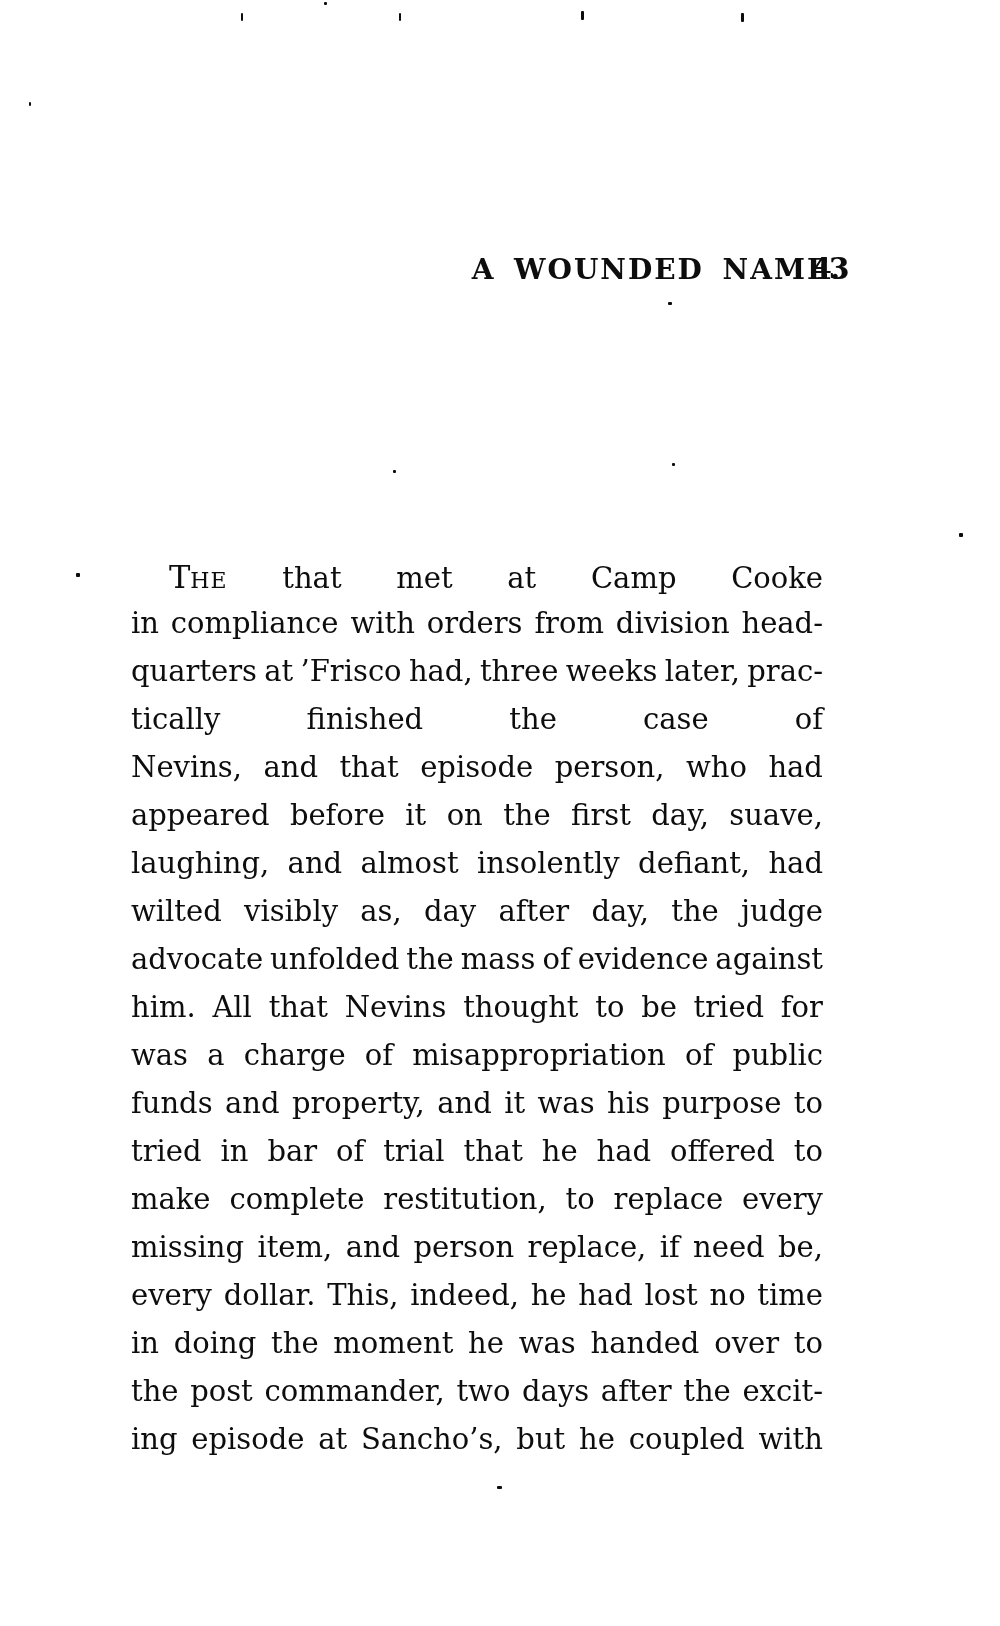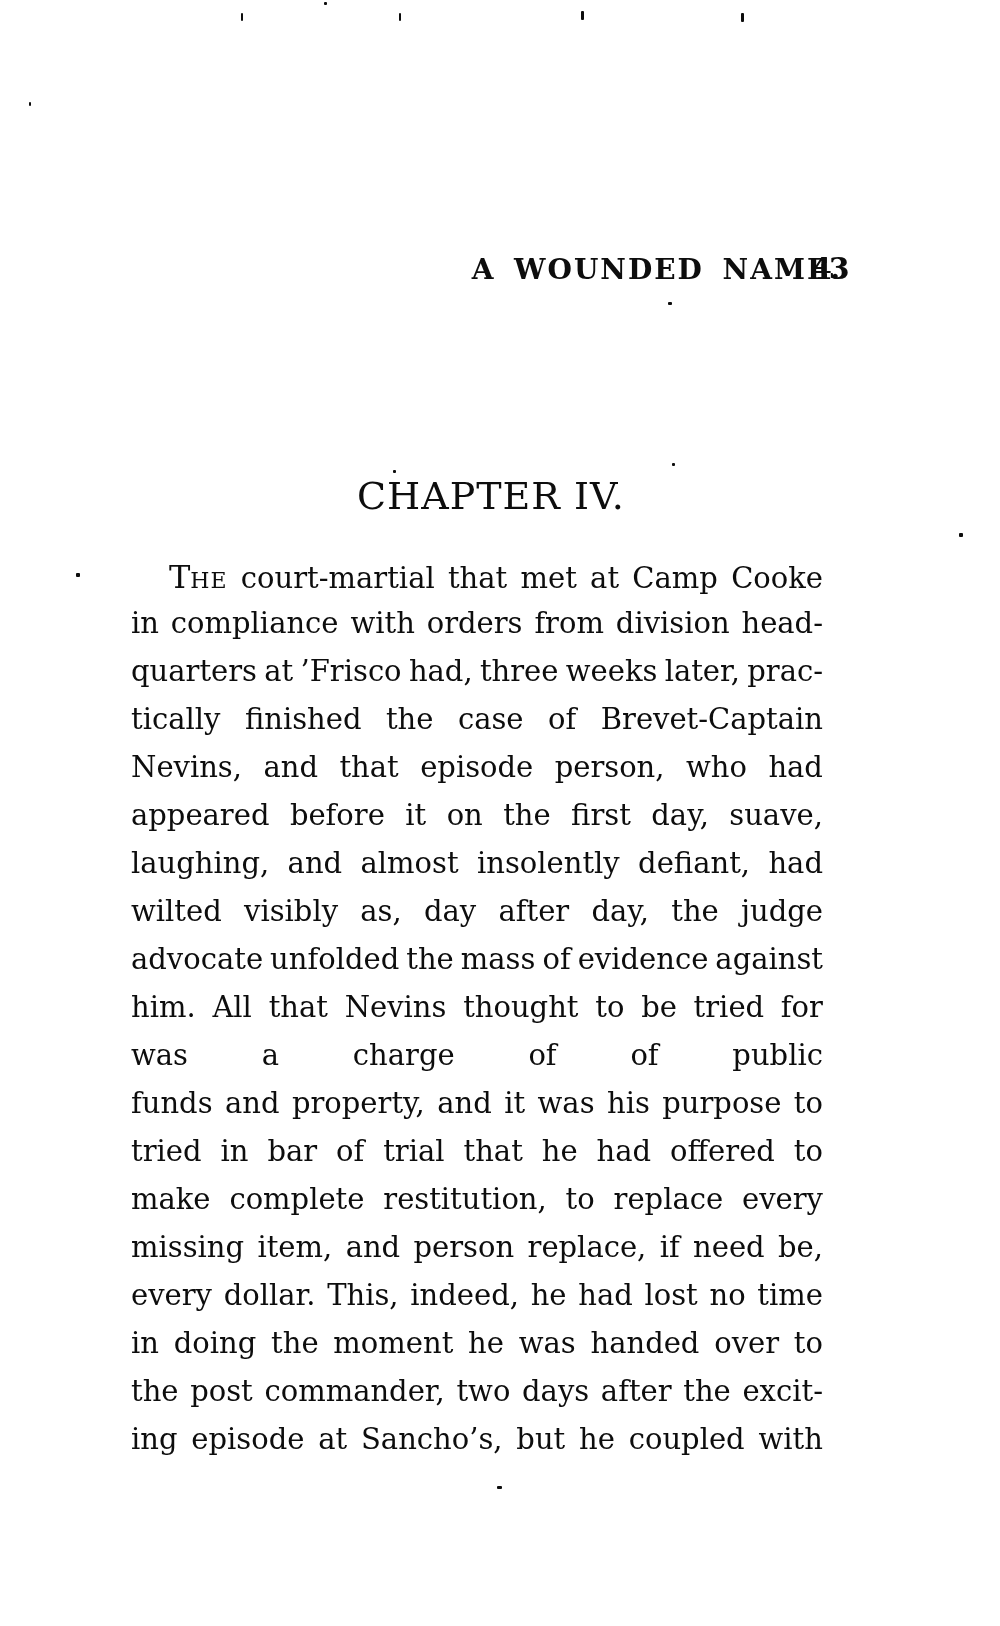--- a/index.html
+++ b/index.html
@@ -75,36 +75,35 @@
 <body>
 
 <div class="page">
 
   <div class="running-header">
     <span>A WOUNDED NAME.</span>
   </div>
 
   <div class="page-number">43</div>
 
-  <h2 class="chapter-heading">CHAPTER IV.</h2>
 
   <div class="body-text" id="line-container">
     <div class="line first-line">
       <span class="word lead-word"><span class="lead-initial">T</span><span class="lead-caps">HE</span></span>
-    <span class="word">court-martial</span><span class="word">that</span><span class="word">met</span><span class="word">at</span><span class="word">Camp</span><span class="word">Cooke</span></div>
+    <span class="word">that</span><span class="word">met</span><span class="word">at</span><span class="word">Camp</span><span class="word">Cooke</span></div>
   <div class="line"><span class="word">in</span><span class="word">compliance</span><span class="word">with</span><span class="word">orders</span><span class="word">from</span><span class="word">division</span><span class="word">head-</span></div>
       <div class="line"><span class="word">quarters</span><span class="word">at</span><span class="word">’Frisco</span><span class="word">had,</span><span class="word">three</span><span class="word">weeks</span><span class="word">later,</span><span class="word">prac-</span></div>
-      <div class="line"><span class="word">tically</span><span class="word">finished</span><span class="word">the</span><span class="word">case</span><span class="word">of</span><span class="word">Brevet-Captain</span></div>
+      <div class="line"><span class="word">tically</span><span class="word">finished</span><span class="word">the</span><span class="word">case</span><span class="word">of</span></div>
       <div class="line"><span class="word">Nevins,</span><span class="word">and</span><span class="word">that</span><span class="word">episode</span><span class="word">person,</span><span class="word">who</span><span class="word">had</span></div>
       <div class="line"><span class="word">appeared</span><span class="word">before</span><span class="word">it</span><span class="word">on</span><span class="word">the</span><span class="word">first</span><span class="word">day,</span><span class="word">suave,</span></div>
       <div class="line"><span class="word">laughing,</span><span class="word">and</span><span class="word">almost</span><span class="word">insolently</span><span class="word">defiant,</span><span class="word">had</span></div>
       <div class="line"><span class="word">wilted</span><span class="word">visibly</span><span class="word">as,</span><span class="word">day</span><span class="word">after</span><span class="word">day,</span><span class="word">the</span><span class="word">judge</span></div>
       <div class="line"><span class="word">advocate</span><span class="word">unfolded</span><span class="word">the</span><span class="word">mass</span><span class="word">of</span><span class="word">evidence</span><span class="word">against</span></div>
       <div class="line"><span class="word">him.</span><span class="word">All</span><span class="word">that</span><span class="word">Nevins</span><span class="word">thought</span><span class="word">to</span><span class="word">be</span><span class="word">tried</span><span class="word">for</span></div>
-      <div class="line"><span class="word">was</span><span class="word">a</span><span class="word">charge</span><span class="word">of</span><span class="word">of</span><span class="word">public</span></div>
+      <div class="line"><span class="word">was</span><span class="word">a</span><span class="word">charge</span><span class="word">of</span><span class="word">misappropriation</span><span class="word">of</span><span class="word">public</span></div>
       <div class="line"><span class="word">funds</span><span class="word">and</span><span class="word">property,</span><span class="word">and</span><span class="word">it</span><span class="word">was</span><span class="word">his</span><span class="word">purpose</span><span class="word">to</span></div>
       <div class="line"><span class="word">tried</span><span class="word">in</span><span class="word">bar</span><span class="word">of</span><span class="word">trial</span><span class="word">that</span><span class="word">he</span><span class="word">had</span><span class="word">offered</span><span class="word">to</span></div>
       <div class="line"><span class="word">make</span><span class="word">complete</span><span class="word">restitution,</span><span class="word">to</span><span class="word">replace</span><span class="word">every</span></div>
       <div class="line"><span class="word">missing</span><span class="word">item,</span><span class="word">and</span><span class="word">person</span><span class="word">replace,</span><span class="word">if</span><span class="word">need</span><span class="word">be,</span></div>
       <div class="line"><span class="word">every</span><span class="word">dollar.</span><span class="word">This,</span><span class="word">indeed,</span><span class="word">he</span><span class="word">had</span><span class="word">lost</span><span class="word">no</span><span class="word">time</span></div>
       <div class="line"><span class="word">in</span><span class="word">doing</span><span class="word">the</span><span class="word">moment</span><span class="word">he</span><span class="word">was</span><span class="word">handed</span><span class="word">over</span><span class="word">to</span></div>
       <div class="line"><span class="word">the</span><span class="word">post</span><span class="word">commander,</span><span class="word">two</span><span class="word">days</span><span class="word">after</span><span class="word">the</span><span class="word">excit-</span></div>
       <div class="line"><span class="word">ing</span><span class="word">episode</span><span class="word">at</span><span class="word">Sancho’s,</span><span class="word">but</span><span class="word">he</span><span class="word">coupled</span><span class="word">with</span></div>
     </div>
 

